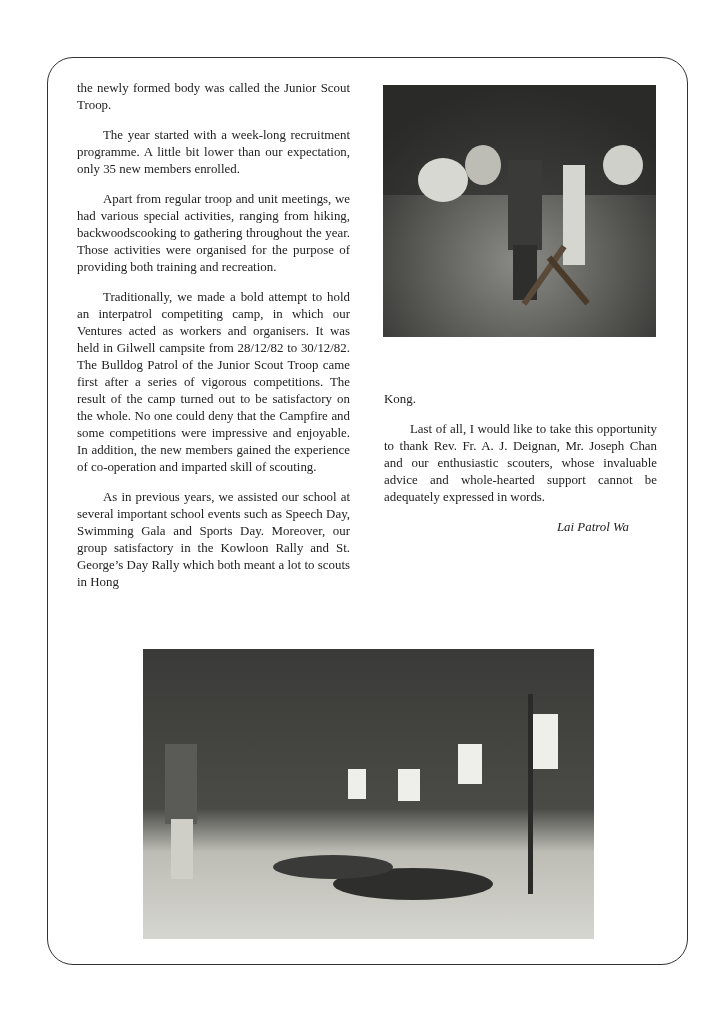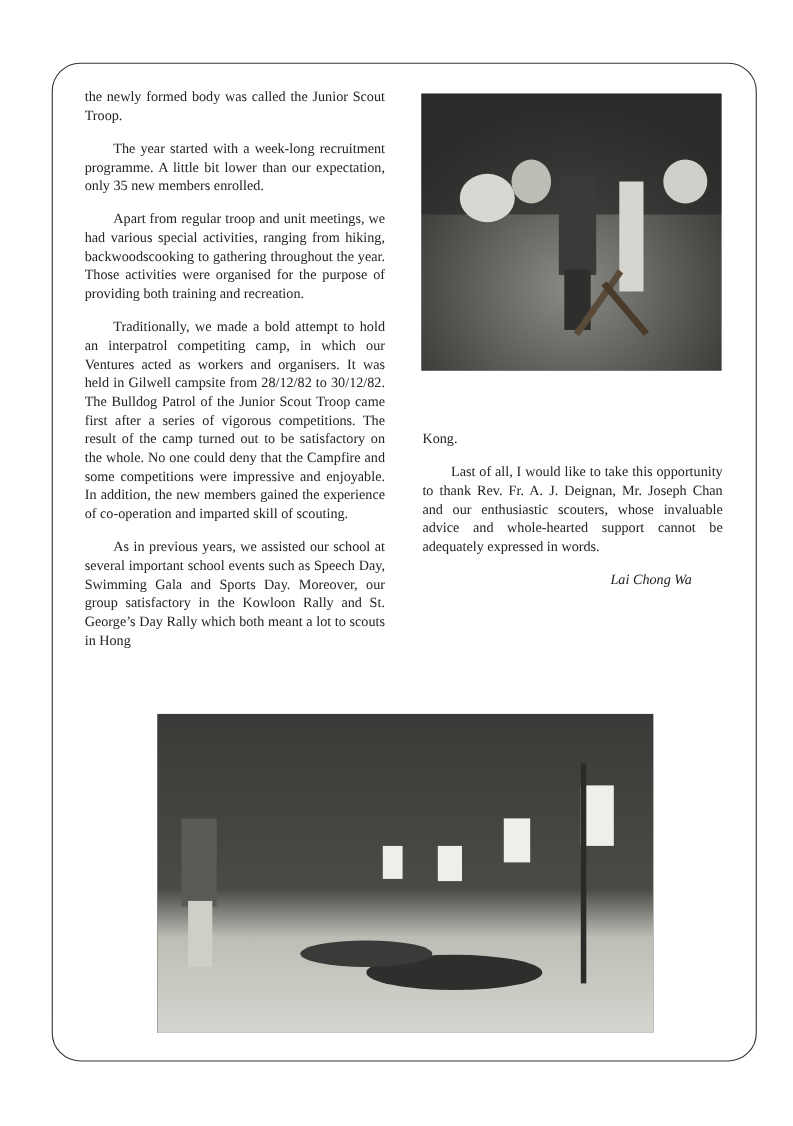--- a/index.html
+++ b/index.html
@@ -52,21 +52,21 @@
     <rect x="130" y="160" width="24" height="55" fill="#2e2e2c"></rect>
     <rect x="180" y="80" width="22" height="100" fill="#d6d6d0"></rect>
     <rect x="140" y="180" width="70" height="6" fill="#5a4a3a" transform="rotate(-55 175 200)"></rect>
     <rect x="150" y="190" width="60" height="6" fill="#4a3a2a" transform="rotate(50 180 200)"></rect>
   </svg>
 </div>
 
 <div class="col col-right">
   <p class="noindent">Kong.</p>
   <p>Last of all, I would like to take this opportunity to thank Rev. Fr. A. J. Deignan, Mr. Joseph Chan and our enthusiastic scouters, whose invaluable advice and whole-hearted support cannot be adequately expressed in words.</p>
-  <div class="sig">Lai Chong Wa</div>
+  <div class="sig">Lai Patrol Wa</div>
 </div>
 
 <div class="photo photo-bottom">
   <svg viewBox="0 0 451 290" preserveAspectRatio="none">
     <defs>
       <linearGradient id="g2" x1="0" y1="0" x2="0" y2="1">
         <stop offset="0" stop-color="#3a3a38"></stop>
         <stop offset="0.55" stop-color="#4a4a46"></stop>
         <stop offset="0.7" stop-color="#bdbdb6"></stop>
         <stop offset="1" stop-color="#d6d6d0"></stop>

